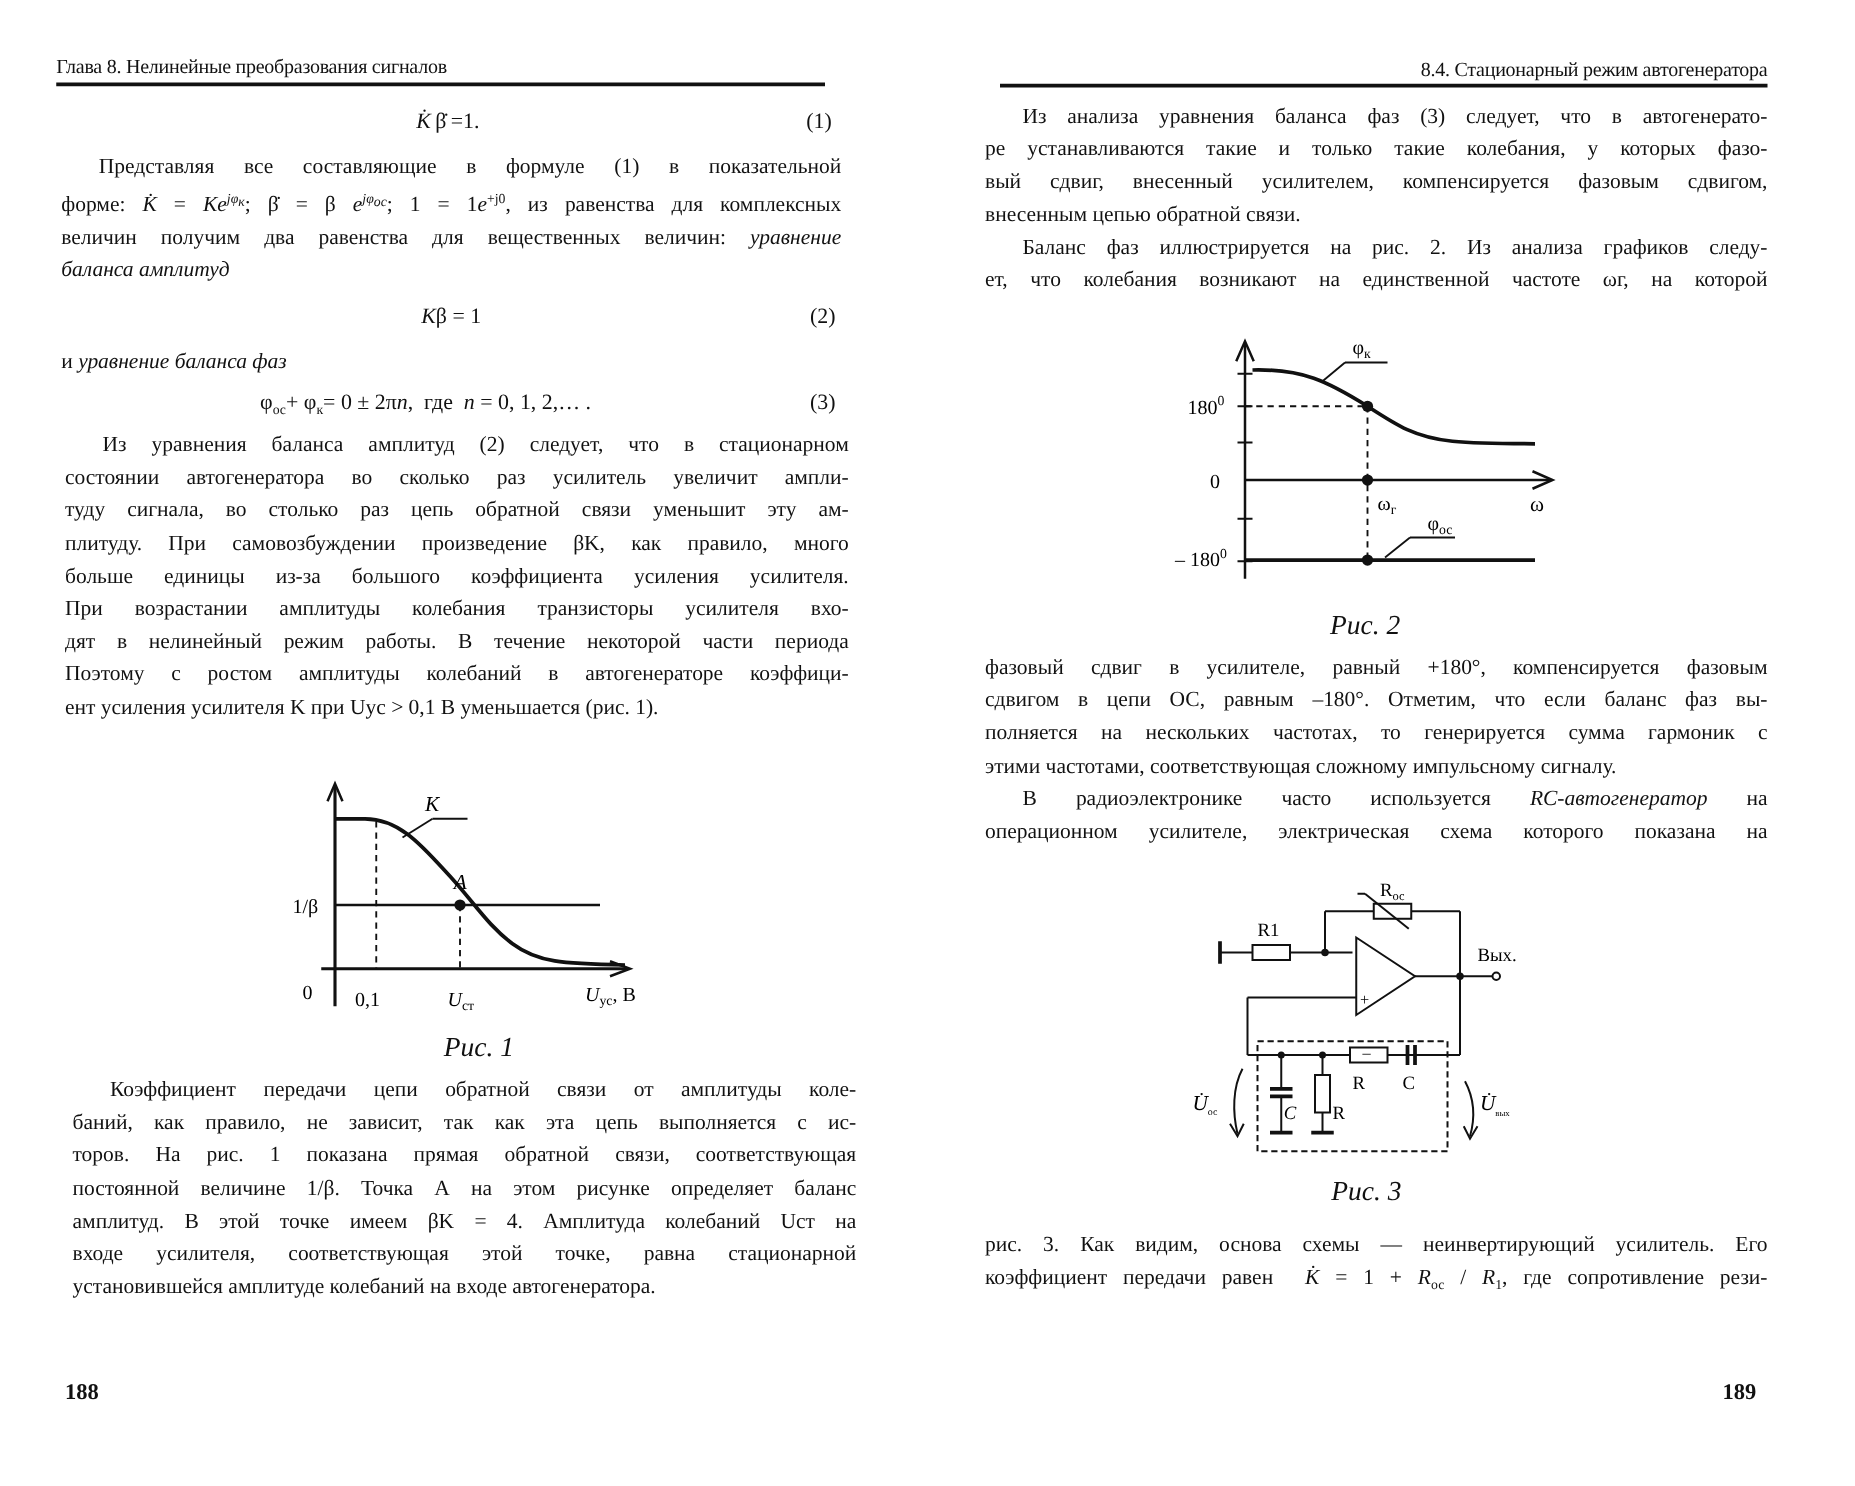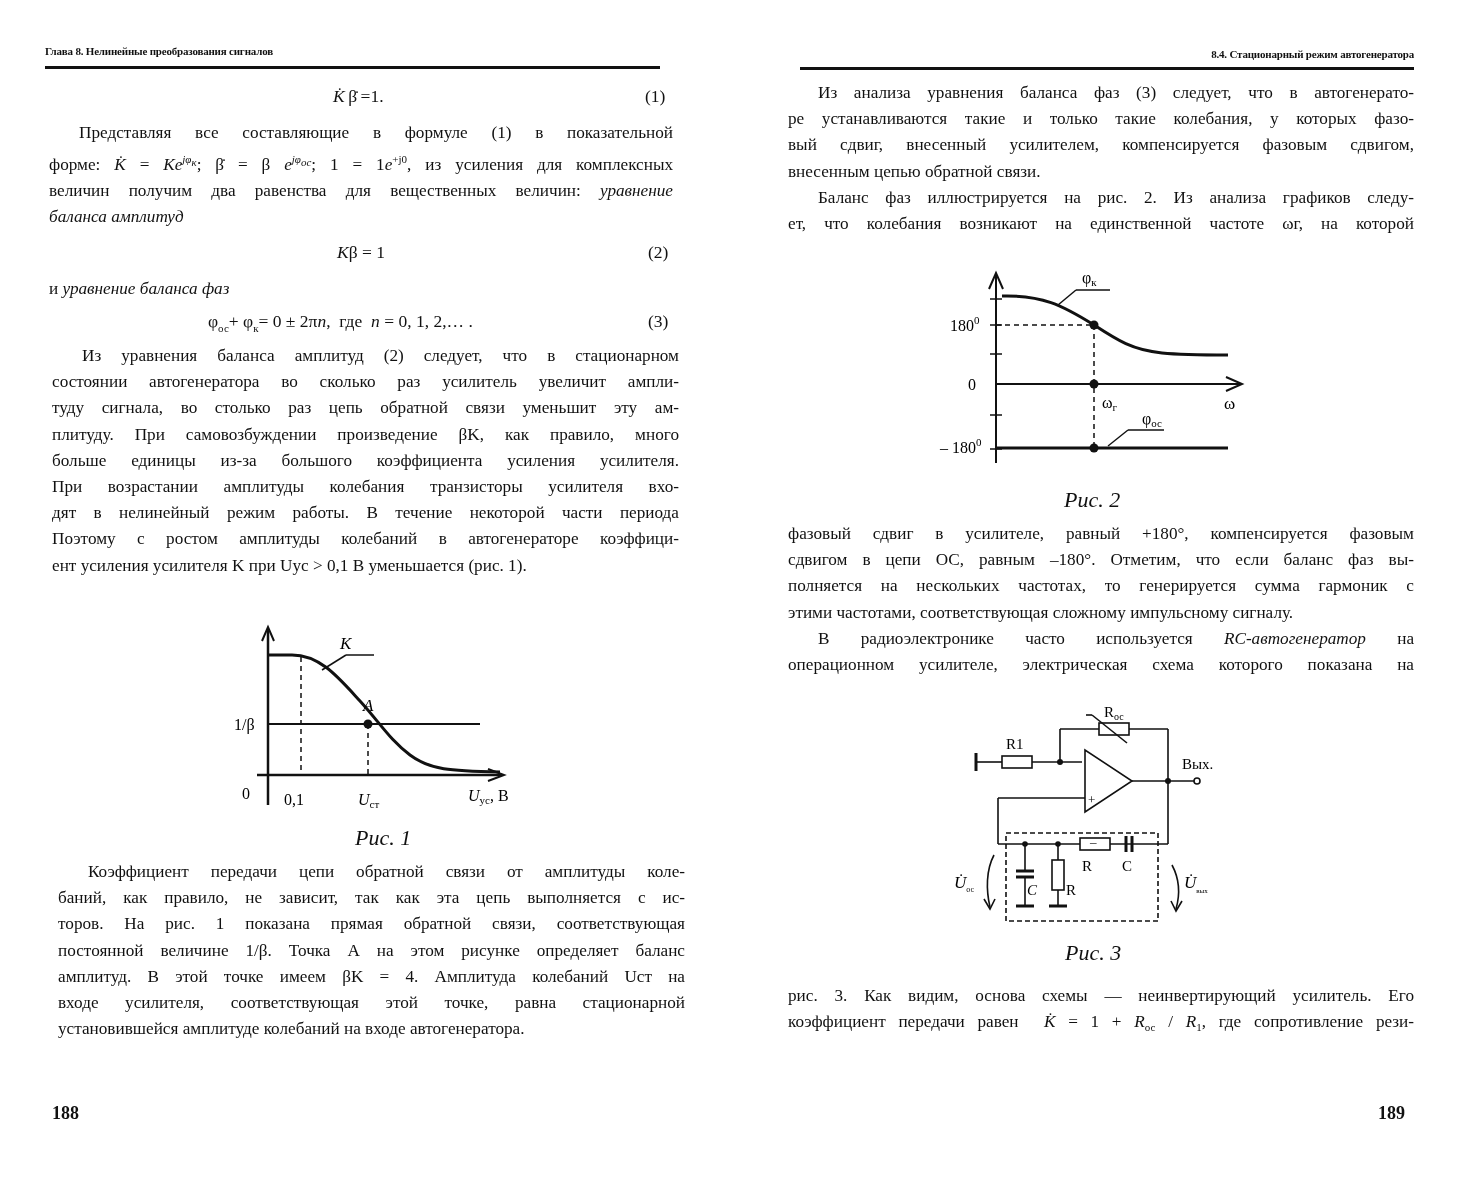--- a/index.html
+++ b/index.html
@@ -1,21 +1,21 @@
 <!DOCTYPE html>
 <html><head>
 <meta charset="utf-8">
 <style>
   html, body { margin:0; padding:0; background:#ffffff; }
   body { width:1484px; height:1189px; position:relative; overflow:hidden;
          font-family:"Liberation Serif", serif; color:#111; }
   .page { position:absolute; top:0; height:1189px; }
   #left { left:0; width:742px; }
   #right { left:742px; width:742px; }
-  .hdr { position:absolute; font-weight:bold; font-size:11px; letter-spacing:-0.2px; }
+  .hdr { position:absolute; font-weight:normal; font-size:16px; letter-spacing:-0.2px; }
   .rule { position:absolute; height:3px; background:#111; }
   .p { position:absolute; font-size:17.2px; line-height:26.2px; text-align:justify; }
   .p .ind { display:inline-block; width:30px; }
   .eq { position:absolute; font-size:17.5px; }
   .eqn { position:absolute; font-size:17.5px; }
   .i { font-style:italic; }
   .cap { position:absolute; font-style:italic; font-size:22px; }
   .pno { position:absolute; font-weight:bold; font-size:18px; }
   svg text { font-family:"Liberation Serif", serif; }
   sub, sup { font-size:11px; }
@@ -29,21 +29,21 @@
   <div class="hdr" style="left:45px; top:45px;">Глава 8. Нелинейные преобразования сигналов</div>
   <div class="rule" style="left:45px; top:66px; width:615px;"></div>
 
   <div class="eq" style="left:333px; top:86px;">
     <span class="i">K̇</span> β̇ =1.
   </div>
   <div class="eqn" style="left:645px; top:86px;">(1)</div>
 
   <div class="p" style="left:49px; top:120px; width:624px;">
     <span class="line"><span class="ind"></span><span>Представляя все составляющие в формуле (1) в показательной</span></span>
-    <span class="line"><span>форме:</span> <span class="i">K̇</span> = <span class="i">Ke</span><sup class="i">jφ<sub>к</sub></sup>; β̇ = β <span class="i">e</span><sup class="i">jφ<sub>ос</sub></sup>; 1 = 1<span class="i">e</span><sup>+j0</sup>, <span>из усиления для комплексных</span></span>
+    <span class="line"><span>форме:</span> <span class="i">K̇</span> = <span class="i">Ke</span><sup class="i">jφ<sub>к</sub></sup>; β̇ = β <span class="i">e</span><sup class="i">jφ<sub>ос</sub></sup>; 1 = 1<span class="i">e</span><sup>+j0</sup>, <span>из равенства для комплексных</span></span>
     <span class="line"><span>величин получим два равенства для вещественных величин:</span> <span class="i">уравнение</span></span>
     <span class="line last"><span class="i">баланса амплитуд</span></span>
   </div>
 
   <div class="eq" style="left:337px; top:242px;"><span class="i">K</span>β = 1</div>
   <div class="eqn" style="left:648px; top:242px;">(2)</div>
 
   <div class="p" style="left:49px; top:276px;">
     <span>и</span> <span class="i">уравнение баланса фаз</span>
   </div>

